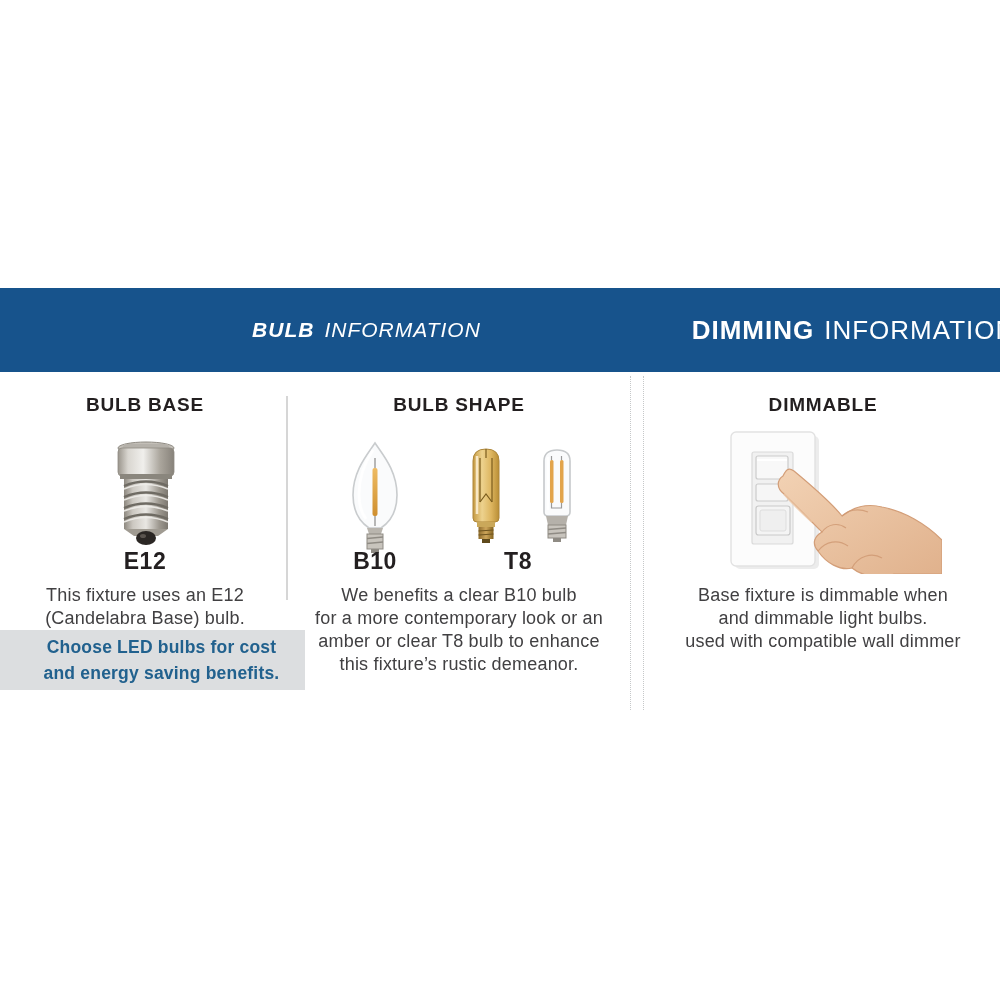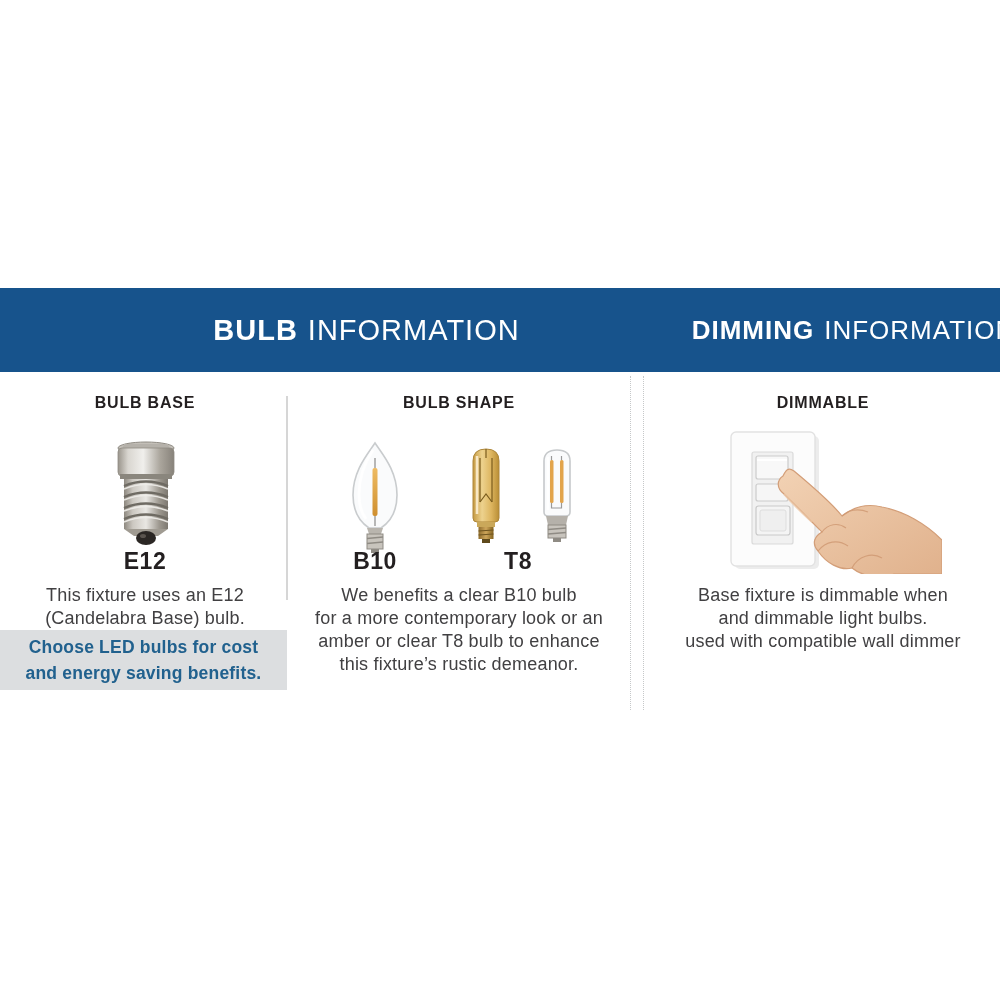--- a/index.html
+++ b/index.html
@@ -11,21 +11,21 @@
   }
 
   
   .banner {
     position: absolute; top: 288px; height: 84px;
     background: var(--banner-bg, #17538c);
     color: var(--banner-text, #ffffff);
     display: flex; align-items: center; justify-content: center;
     letter-spacing: 1px; white-space: nowrap;
   }
-  #banner-left  { left: 0;     width: 733px; font-size: 29px; }
+  #banner-left  { left: 0;     width: 733px; font-size: 21px; font-style: italic; }
   #banner-right { left: 646px; width: 415px; font-size: 26px; }
   .banner .bold { font-weight: 700; }
   .banner .reg  { font-weight: 400; margin-left: 10px; }
 
   
   .dotted-divider {
     position: absolute; top: 376px; height: 334px; width: 0;
     border-left: 1px dotted #c6c8c9;
   }
   #dotted-left  { left: 630px; }
@@ -36,21 +36,21 @@
   }
 
   
   .col { position: absolute; top: 388px; height: 322px; text-align: center; }
   #col-base  { left: 0;     width: 290px; }
   #col-shape { left: 287px; width: 344px; }
   #col-dim   { left: 648px; width: 350px; }
   .row { position: absolute; left: 0; right: 0; }
 
   .col-heading {
-    font-size: 16px; font-weight: 700; letter-spacing: 0.8px;
+    font-size: 19px; font-weight: 700; letter-spacing: 0.8px;
     color: var(--heading-text, #231f20); top: 6px;
   }
   .bulb-label {
     font-size: 23px; font-weight: 700; letter-spacing: 0.5px;
     color: var(--heading-text, #231f20);
   }
   .body-text {
     font-size: 18px; line-height: 23px; letter-spacing: 0.2px;
     color: var(--body-text, #414042); top: 196px;
   }
@@ -66,21 +66,21 @@
   #e12-label { position: absolute; left: 0; right: 0; top: 160px; }
   #b10-label { position: absolute; left: 60px;  width: 56px; top: 160px; }
   #t8-label  { position: absolute; left: 185px; width: 92px; top: 160px; text-align: center; }
 
   
   #led-callout {
     position: absolute; left: 0; top: 242px; width: 287px; height: 60px;
     background: var(--callout-bg, #dcdee0);
     display: flex; flex-direction: column; align-items: center; justify-content: center;
     font-size: 17.5px; font-weight: 700; line-height: 26px;
-    color: var(--callout-text, #21618e); letter-spacing: 0.2px;
+    color: var(--callout-text, #21618e); letter-spacing: 0.2px; padding-left: 18px;
   }
 </style>
 </head>
 <body>
 
 <div id="canvas">
 
   <div id="banner-left" class="banner">
     <span class="bold">BULB</span>
     <span class="reg">INFORMATION</span>

